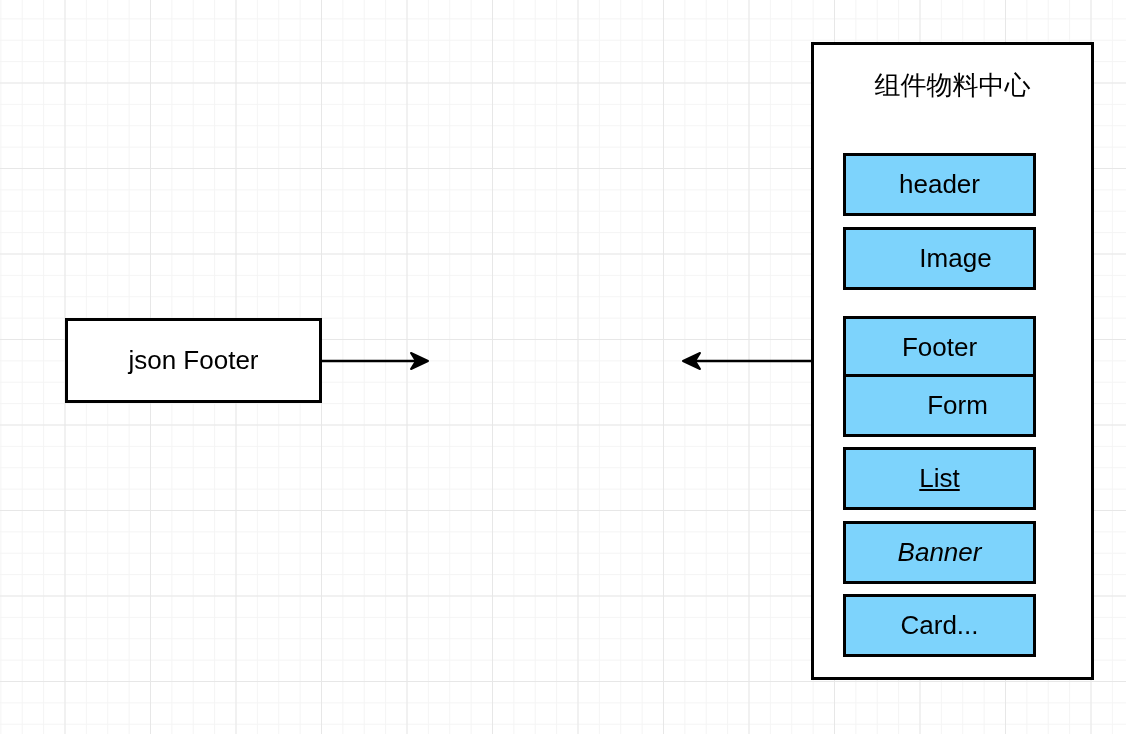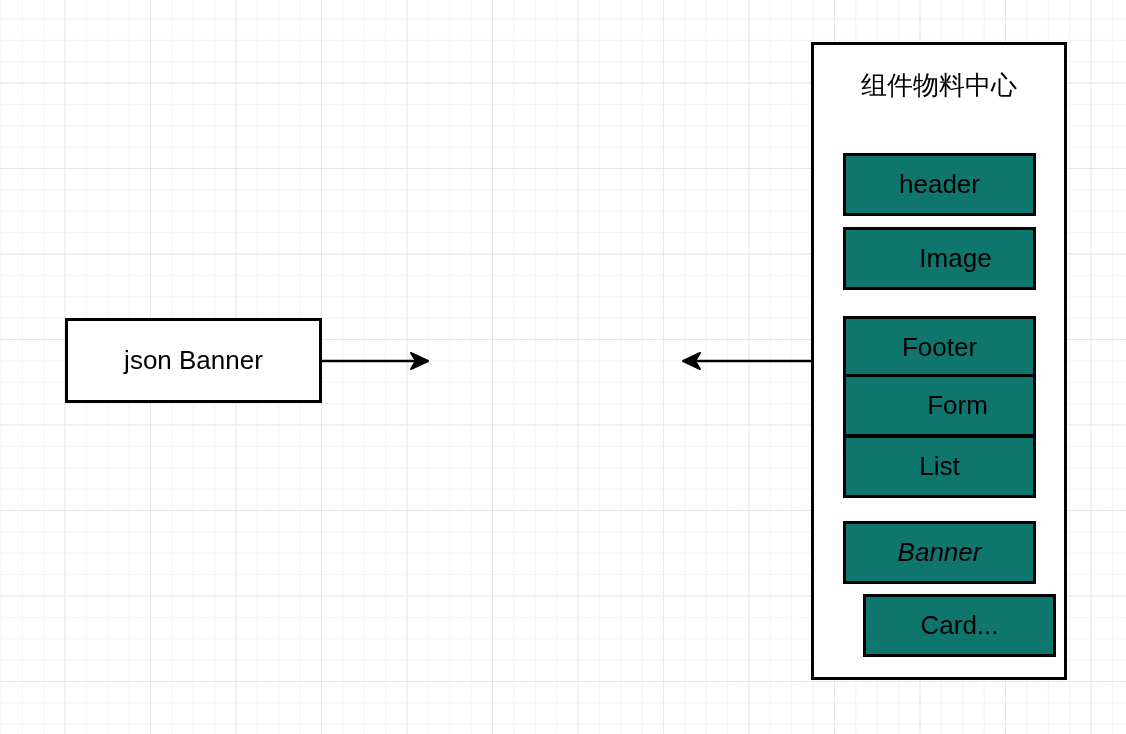--- a/index.html
+++ b/index.html
@@ -47,38 +47,38 @@
     top: 0; bottom: 0;
     width: 3px;
     background: #000000;
   }
   .process-bar.left  { left: 22px; }
   .process-bar.right { right: 22px; }
   .material-container {
     position: absolute;
     box-sizing: border-box;
     left: 811px; top: 42px;
-    width: 256px; height: 638px;
+    width: 283px; height: 638px;
     background: #ffffff;
     border: 3px solid #000000;
   }
   .material-title {
     position: absolute;
     left: 0; right: 0; top: 24px;
     text-align: center;
     font-size: 26px;
     line-height: 32px;
     color: #000000;
   }
   .material-item {
     position: absolute;
     box-sizing: border-box;
     left: 29px;            
     width: 193px; height: 63px;
-    background: #0f766e;
+    background: #7dd3fc;
     border: 3px solid #000000;
     display: flex;
     align-items: center;
     justify-content: center;
     font-size: 26px;
     color: #000000;
     white-space: nowrap;
   }
   svg.edges {
     position: absolute;
@@ -98,44 +98,44 @@
       <line x1="322" y1="361" x2="415" y2="361" stroke="#000000" stroke-width="2.6"></line>
       <path d="M 428 361 L 411 353 L 416 361 L 411 369 Z" fill="#000000" stroke="#000000" stroke-width="2" stroke-linejoin="round"></path>
     </g>
     <g class="edge">
       <line x1="811" y1="361" x2="696" y2="361" stroke="#000000" stroke-width="2.6"></line>
       <path d="M 683 361 L 700 353 L 695 361 L 700 369 Z" fill="#000000" stroke="#000000" stroke-width="2" stroke-linejoin="round"></path>
     </g>
   </svg>
 
   <div class="node node-json-schema">
-    <span>json Banner</span>
+    <span>json Footer</span>
   </div>
 
 
   <div class="material-container">
     <div class="material-title">组件物料中心</div>
     <div>
         <div class="material-item" style="top: 108px;">
     <span>header</span>
   </div>
         <div class="material-item" style="top: 181.5px; padding-left: 32px;">
     <span>Image</span>
   </div>
         <div class="material-item" style="top: 271px;">
     <span>Footer</span>
   </div>
         <div class="material-item" style="top: 328.5px; padding-left: 36px;">
     <span>Form</span>
   </div>
-        <div class="material-item" style="top: 390px;">
+        <div class="material-item" style="top: 402px; text-decoration: underline;">
     <span>List</span>
   </div>
         <div class="material-item" style="top: 475.5px; font-style: italic;">
     <span>Banner</span>
   </div>
-        <div class="material-item" style="top: 549px; margin-left: 20px;">
+        <div class="material-item" style="top: 549px;">
     <span>Card...</span>
   </div>
       </div>
   </div>
 
 </div>
 
 </body></html>

